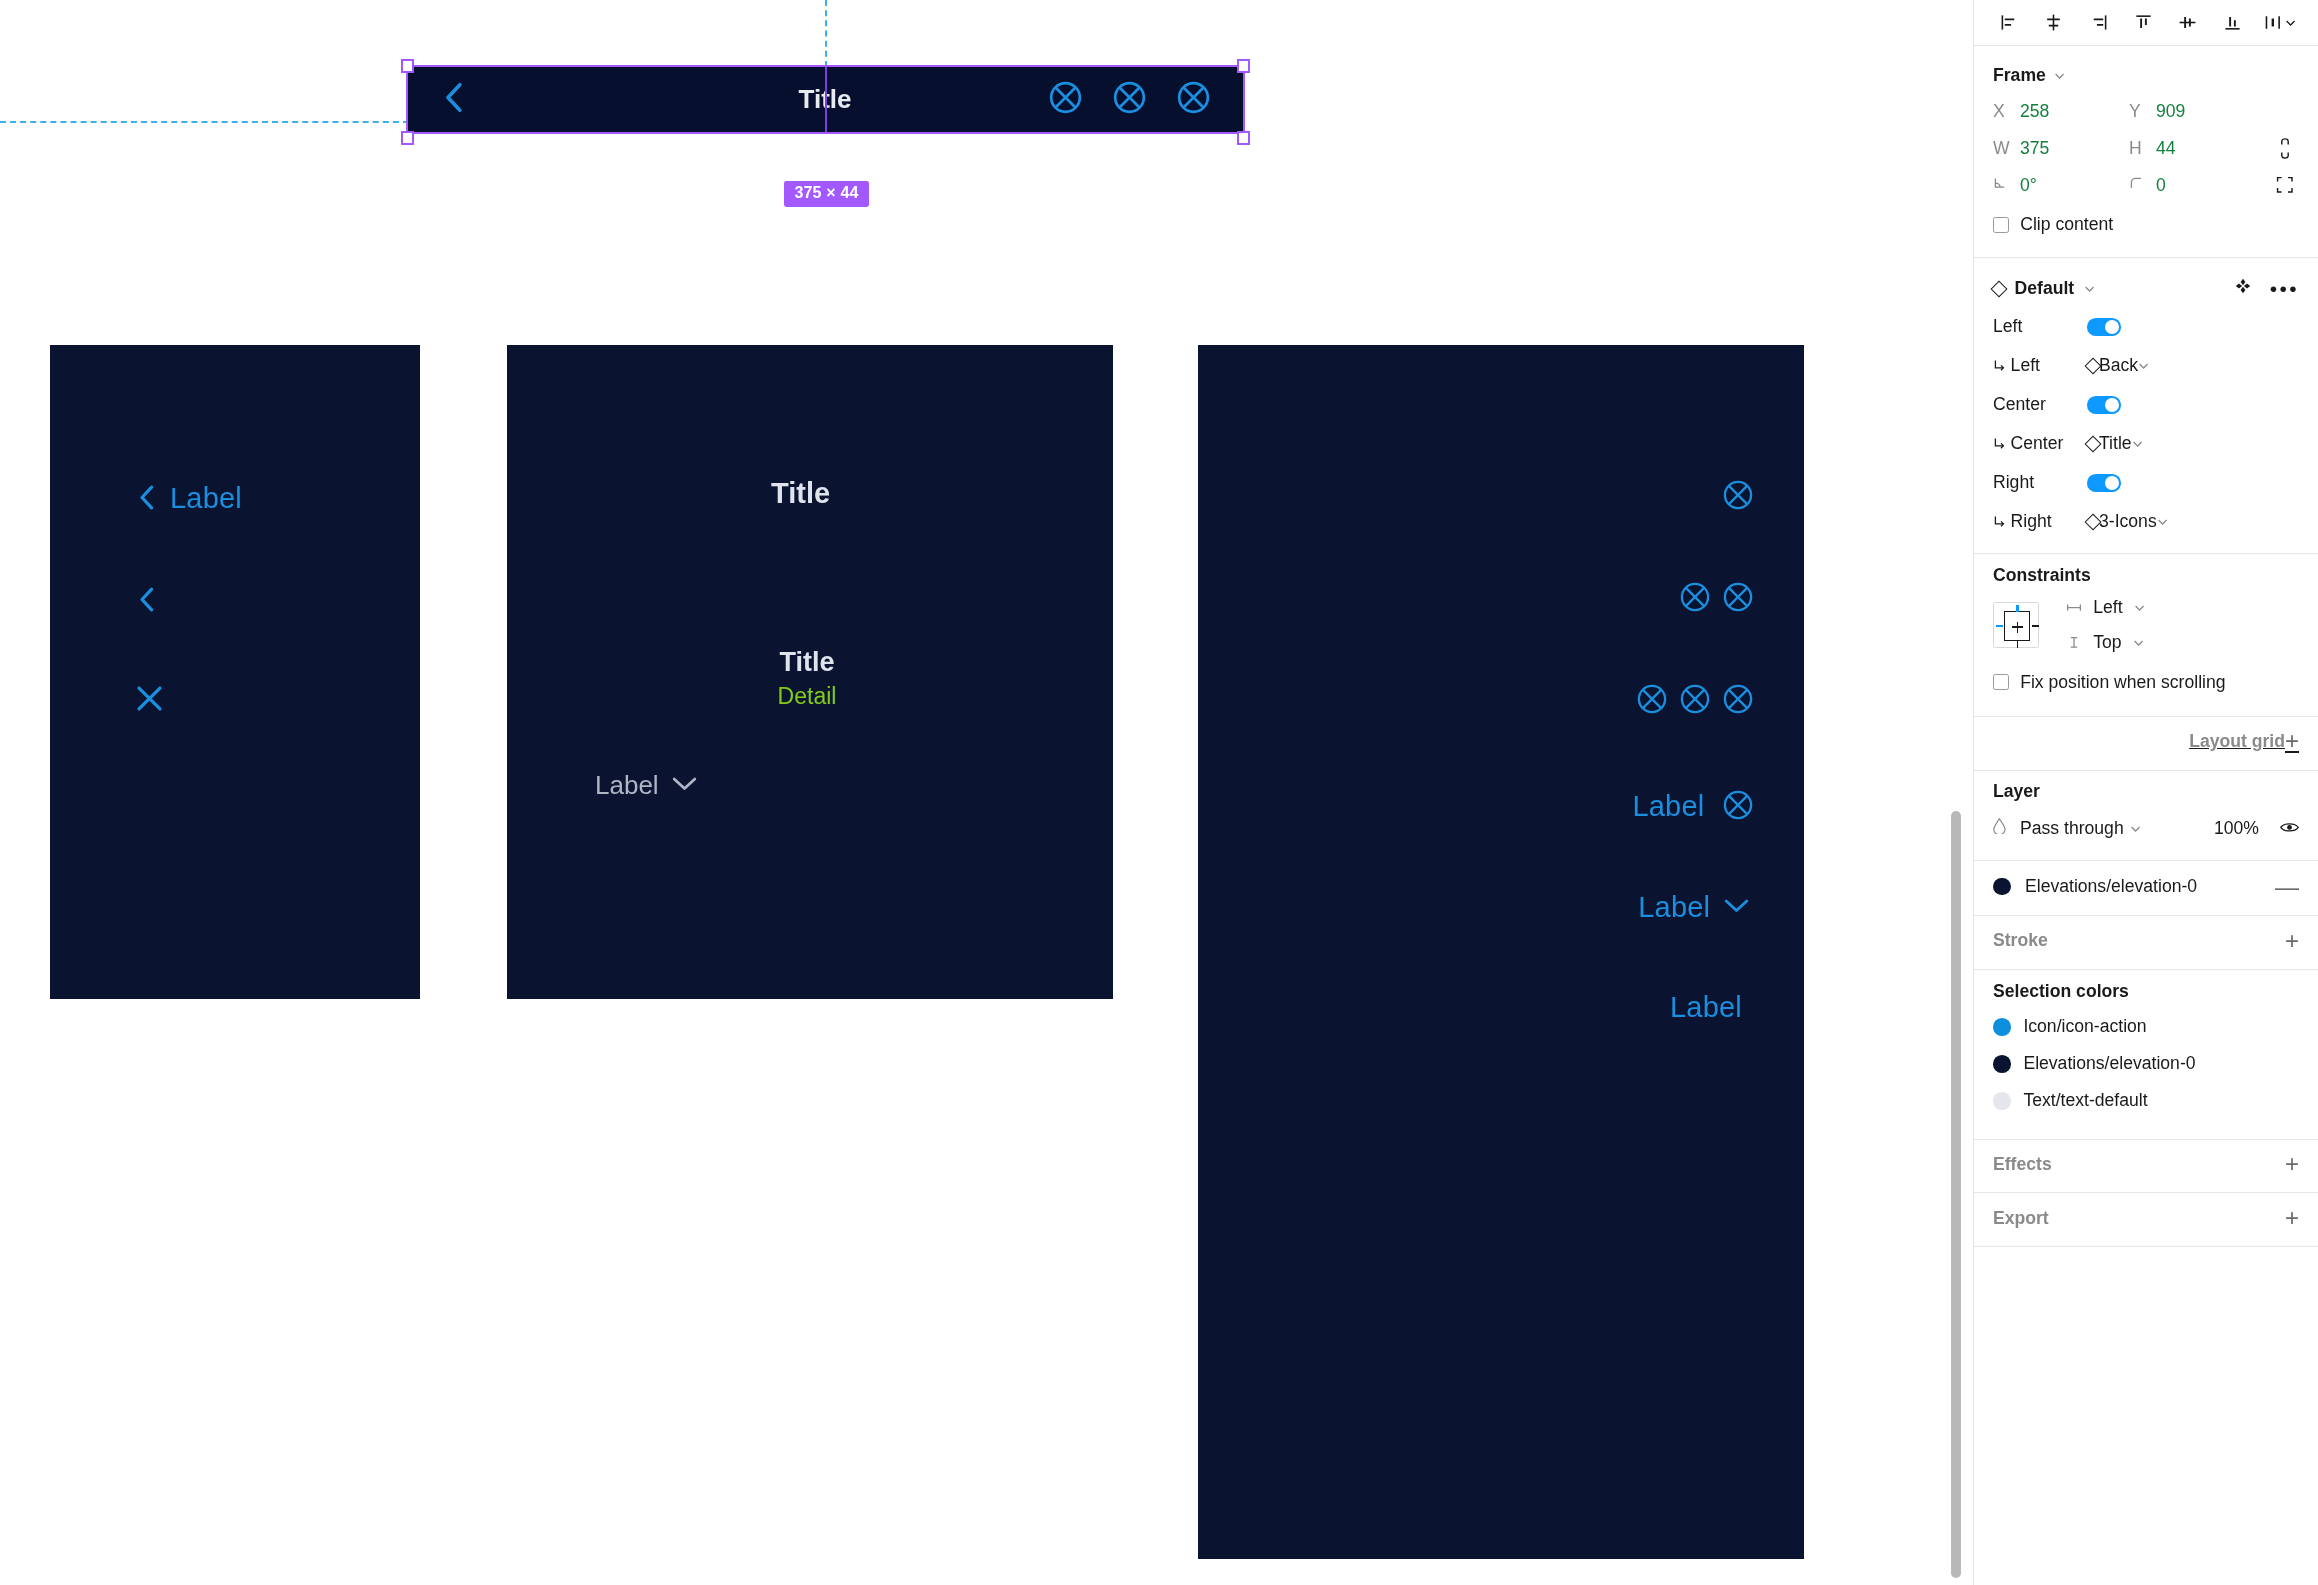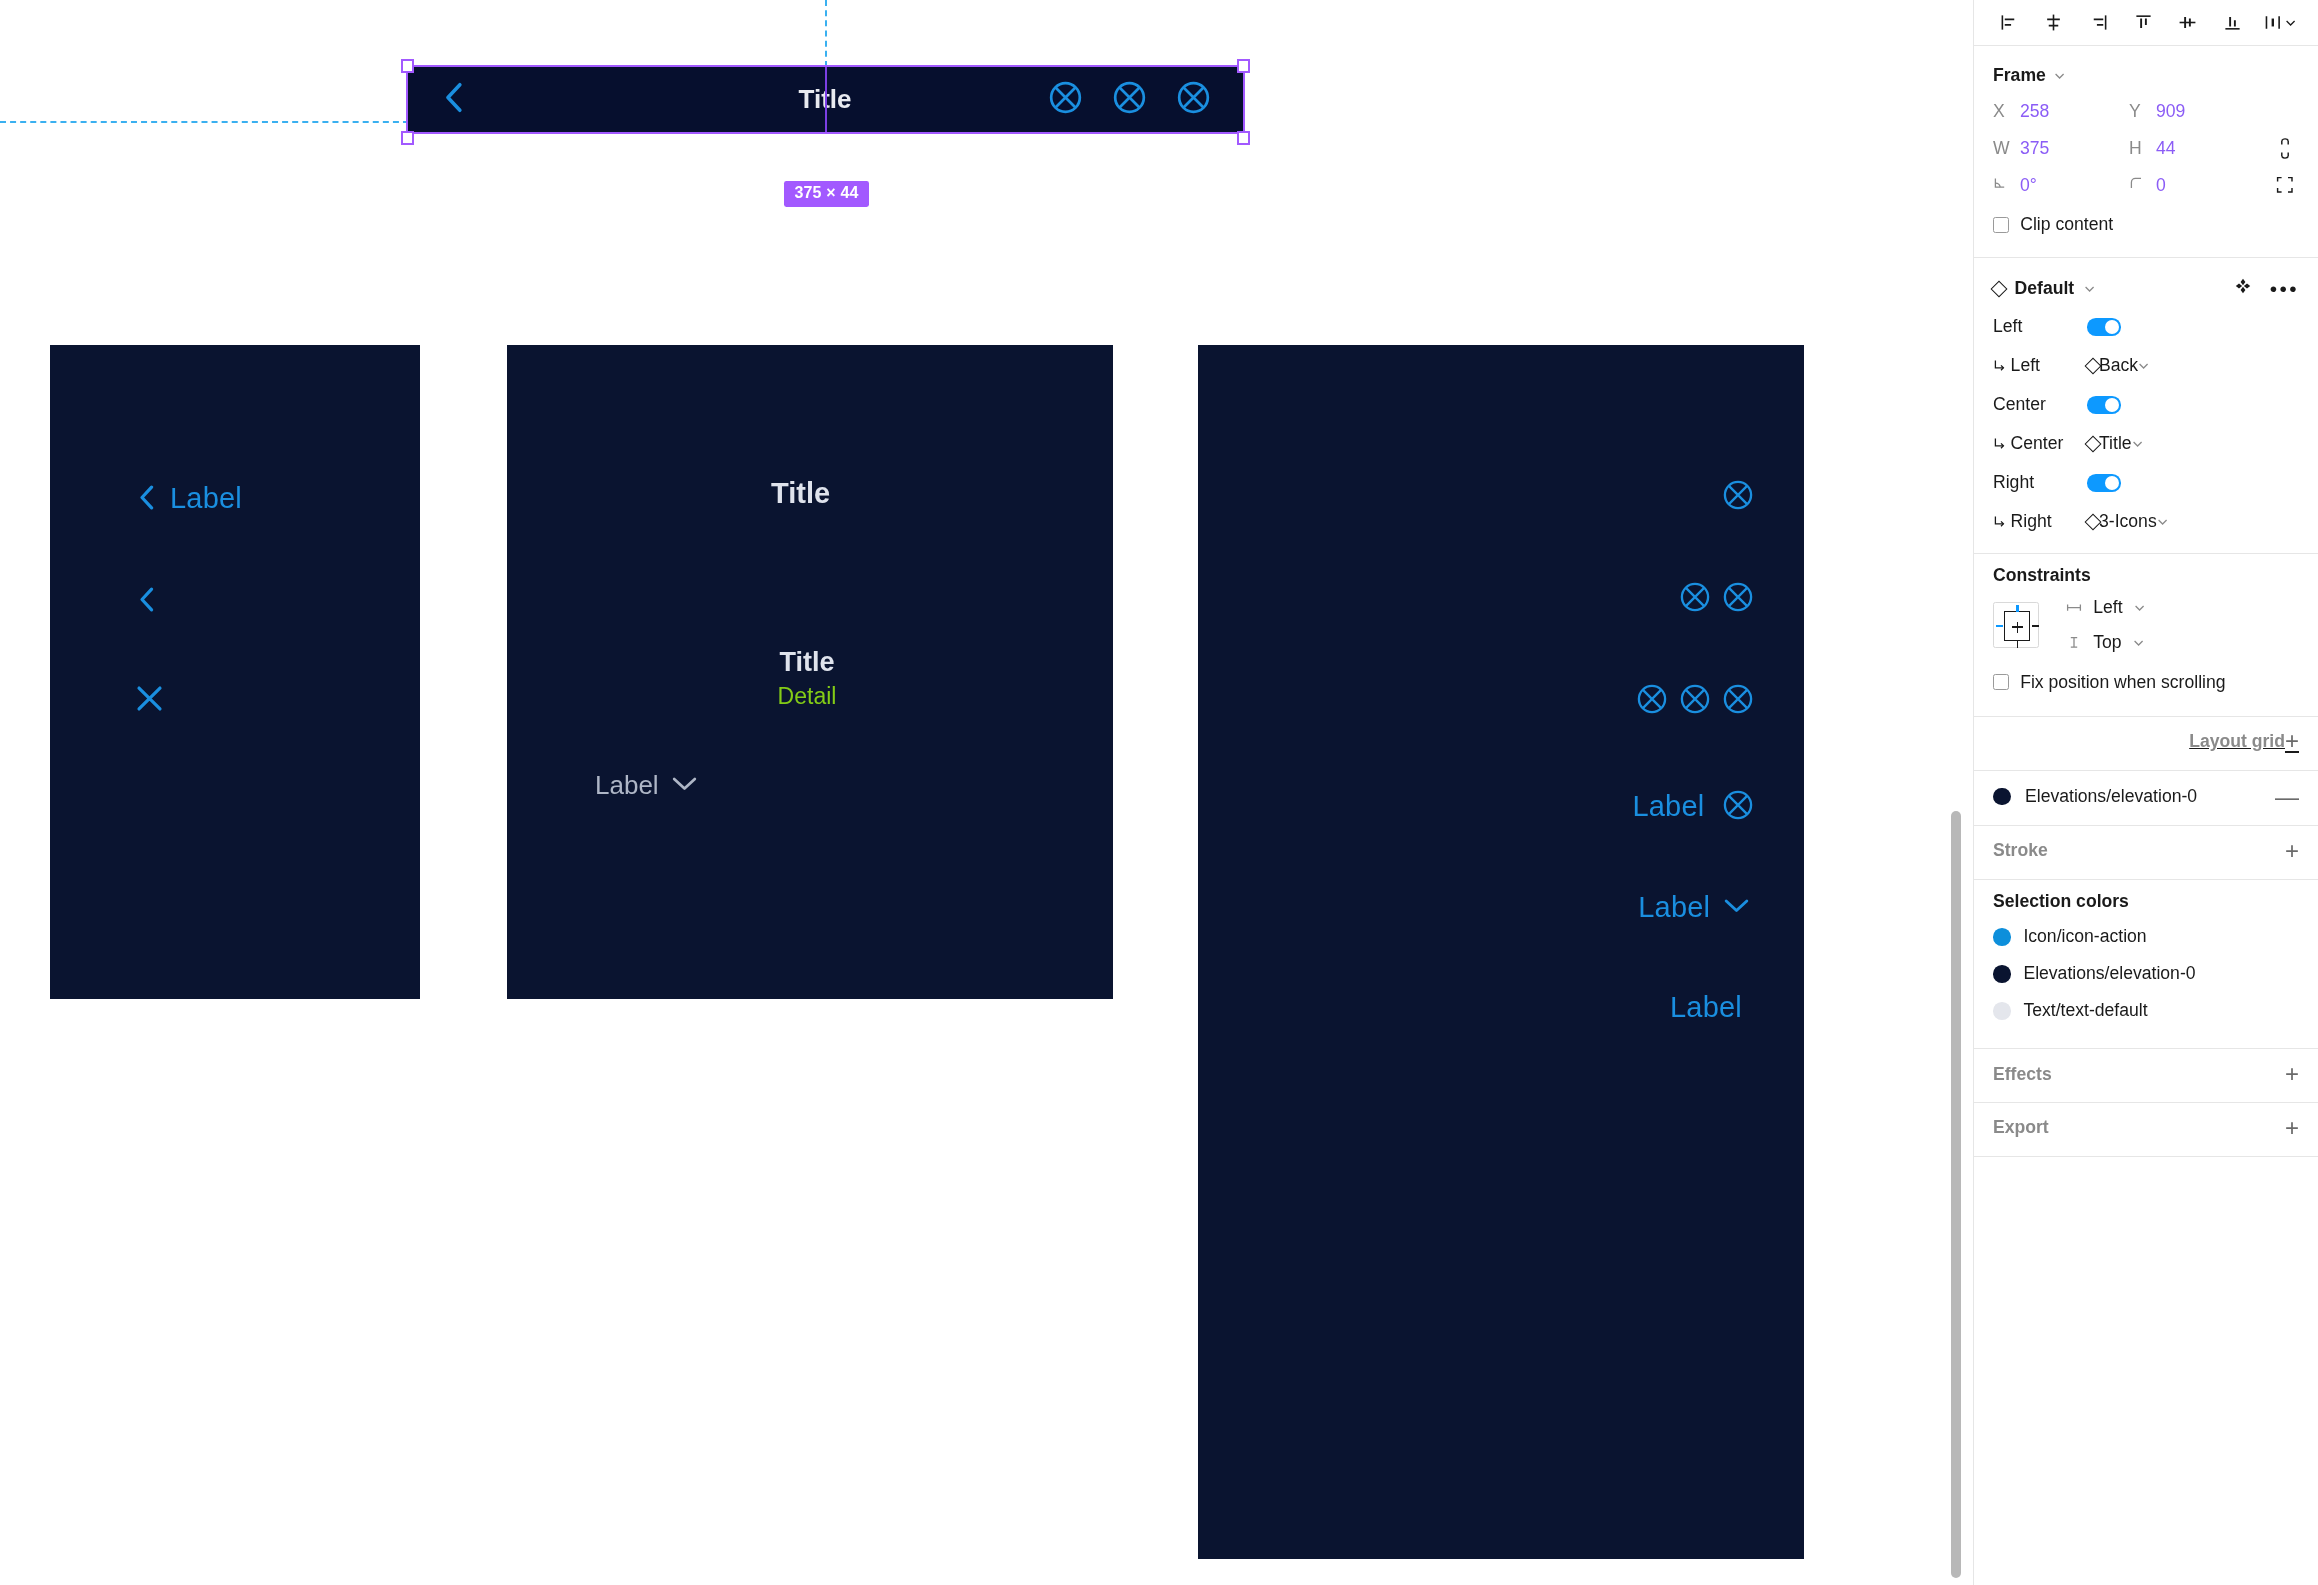--- a/index.html
+++ b/index.html
@@ -78,21 +78,21 @@
 
   #align-bar { display: flex; align-items: center; gap: 0; height: 45px; padding: 0 12.8px; }
   #align-bar .abtn { width: 45px; height: 38px; display: flex; align-items: center; justify-content: center; cursor: default; }
 
   .sec { padding: 8px 19px 11.2px; }
   .sec-title { font-size: 17.6px; font-weight: 700; color: #1a1a1a; }
   .sec-title-muted { font-size: 17.6px; font-weight: 700; color: #8a8a8a; }
   .field-lbl { color: #8a8a8a; width: 27px; display: inline-block; font-size: 17.6px; }
   .xy-row { display: flex; align-items: center; height: 37px; }
   .xy-half { display: flex; align-items: center; width: 136px; }
-  .xy-val { font-size: 17.6px; color: #8b5cf6; }
+  .xy-val { font-size: 17.6px; color: #15803d; }
   .icon-btn { width: 29px; height: 29px; display: flex; align-items: center; justify-content: center; }
 
   .chk { width: 16px; height: 16px; border: 1.2px solid #9a9a9a; border-radius: 2.4px; background: #fff; display: inline-block; }
 
   .toggle { width: 34px; height: 17.6px; border-radius: 8.8px; background: #0d99ff; position: relative; }
   .toggle .knob { position: absolute; right: 1.6px; top: 1.6px; width: 14.4px; height: 14.4px; border-radius: 50%; background: #fff; }
 
   .diamond { width: 12px; height: 12px; border: 1.4px solid #1a1a1a; transform: rotate(45deg); display: inline-block; }
 
   .prop-row { display: flex; align-items: center; height: 39px; }
@@ -519,20 +519,41 @@
       </div>
     </div>
     <div class="sep"></div>
 
     <div class="sec prow" style="height:53px; justify-content:flex-end;text-decoration:underline;">
       <span class="sec-title-muted">Layout grid</span>
       <span class="plus">+</span>
     </div>
     <div class="sep"></div>
 
+    <div class="sec" style="padding-top:11.2px;">
+      <div class="sec-title" style="margin-bottom:4.8px;">Layer</div>
+      <div class="prow" style="height:42px;">
+        <span style="width:27px;">
+          <svg width="12.8" height="16" viewBox="0 0 16 20">
+              <path d="M8 1 C3 8 1 11 1 14 A7 7 0 0 0 15 14 C15 11 13 8 8 1 Z" fill="none" stroke="#8a8a8a" stroke-width="1.5"></path>
+            </svg>
+        </span>
+        <span>Pass through</span>
+        <svg width="11.2" height="11.2" viewBox="0 0 14 14" style="margin-left:6.4px;">
+            <path d="M2 5 L7 10 L12 5" fill="none" stroke="#8a8a8a" stroke-width="1.6"></path>
+          </svg>
+        <span style="margin-left:auto;">100%</span>
+        <span style="margin-left:21px;">
+          <svg width="19" height="12.8" viewBox="0 0 24 16">
+              <path d="M1 8 C5 2 19 2 23 8 C19 14 5 14 1 8 Z" fill="none" stroke="#1a1a1a" stroke-width="1.6"></path>
+              <circle cx="12" cy="8" r="3" fill="#1a1a1a"></circle>
+            </svg>
+        </span>
+      </div>
+    </div>
     <div class="sep"></div>
 
     <div class="sec prow" style="height:54px; gap:14.4px;">
       <span class="swatch" style="background:#0a1430;"></span>
       <span>Elevations/elevation-0</span>
       <span class="minus" style="margin-left:auto;">—</span>
     </div>
     <div class="sep"></div>
 
     <div class="sec prow" style="height:53px; justify-content:space-between;">

